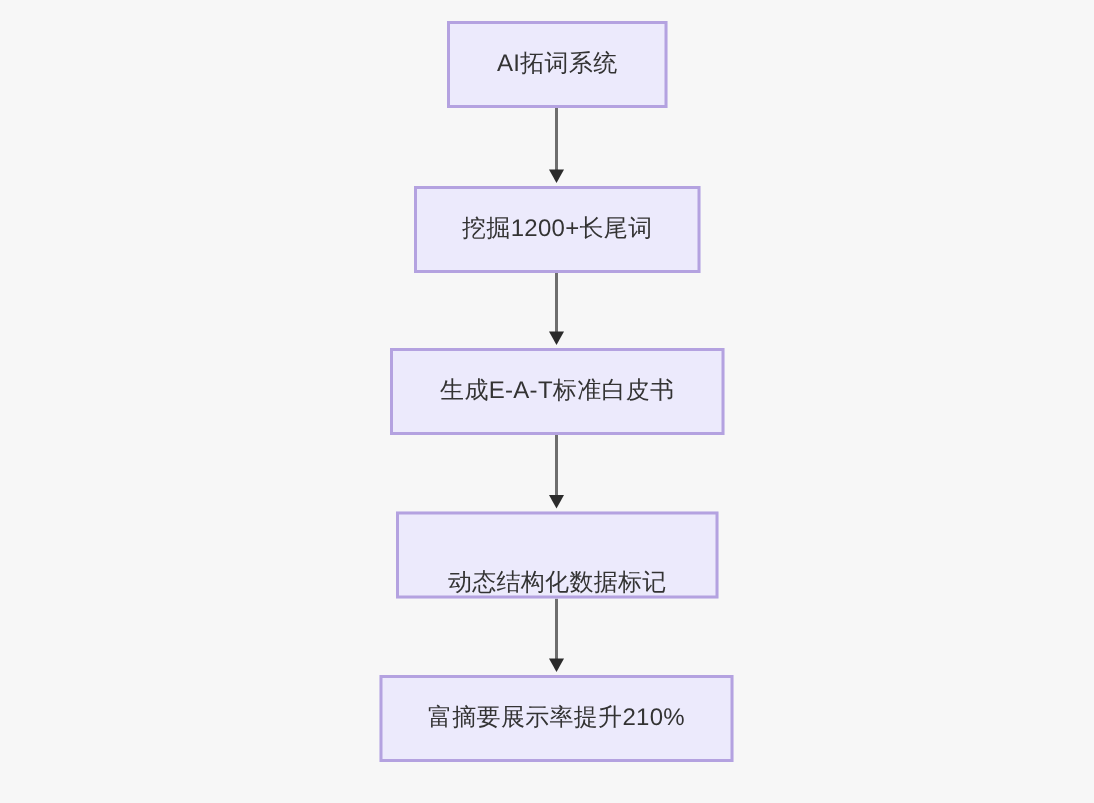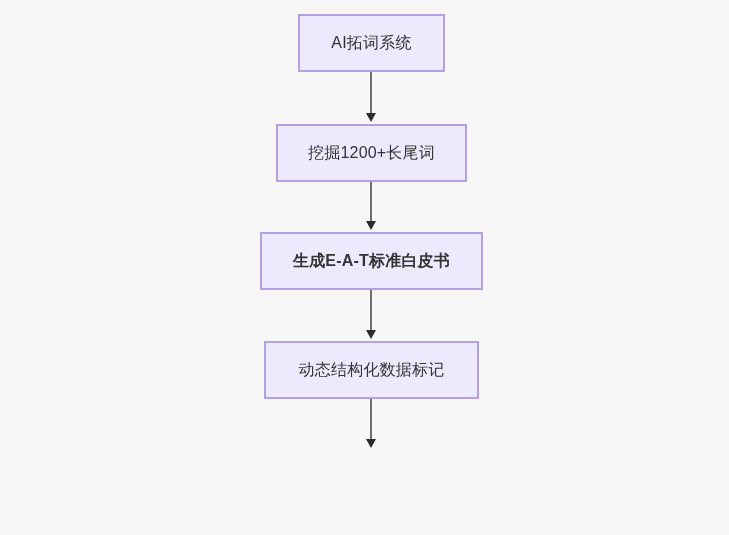--- a/index.html
+++ b/index.html
@@ -67,22 +67,25 @@
   <div class="arrowhead" style="left:366px; top:439px;"></div>
 
   <div class="node" style="left:298px; top:14px; width:147px; height:58px;">
     <span class="node-label">AI拓词系统</span>
   </div>
 
   <div class="node" style="left:276px; top:124px; width:191px; height:58px;text-align:right;">
     <span class="node-label">挖掘1200+长尾词</span>
   </div>
 
-  <div class="node" style="left:260px; top:232px; width:223px; height:58px;font-weight:bold;">
+  <div class="node" style="left:260px; top:232px; width:223px; height:58px;">
     <span class="node-label">生成E-A-T标准白皮书</span>
   </div>
 
-  <div class="node" style="left:264px; top:341px; width:215px; height:58px;">
+  <div class="node" style="left:264px; top:341px; width:215px; height:58px;align-items:flex-end;">
     <span class="node-label">动态结构化数据标记</span>
   </div>
 
+  <div class="node" style="left:253px; top:450px; width:236px; height:58px;">
+    <span class="node-label">富摘要展示率提升210%</span>
+  </div>
 
 </div>
 
 </body></html>

